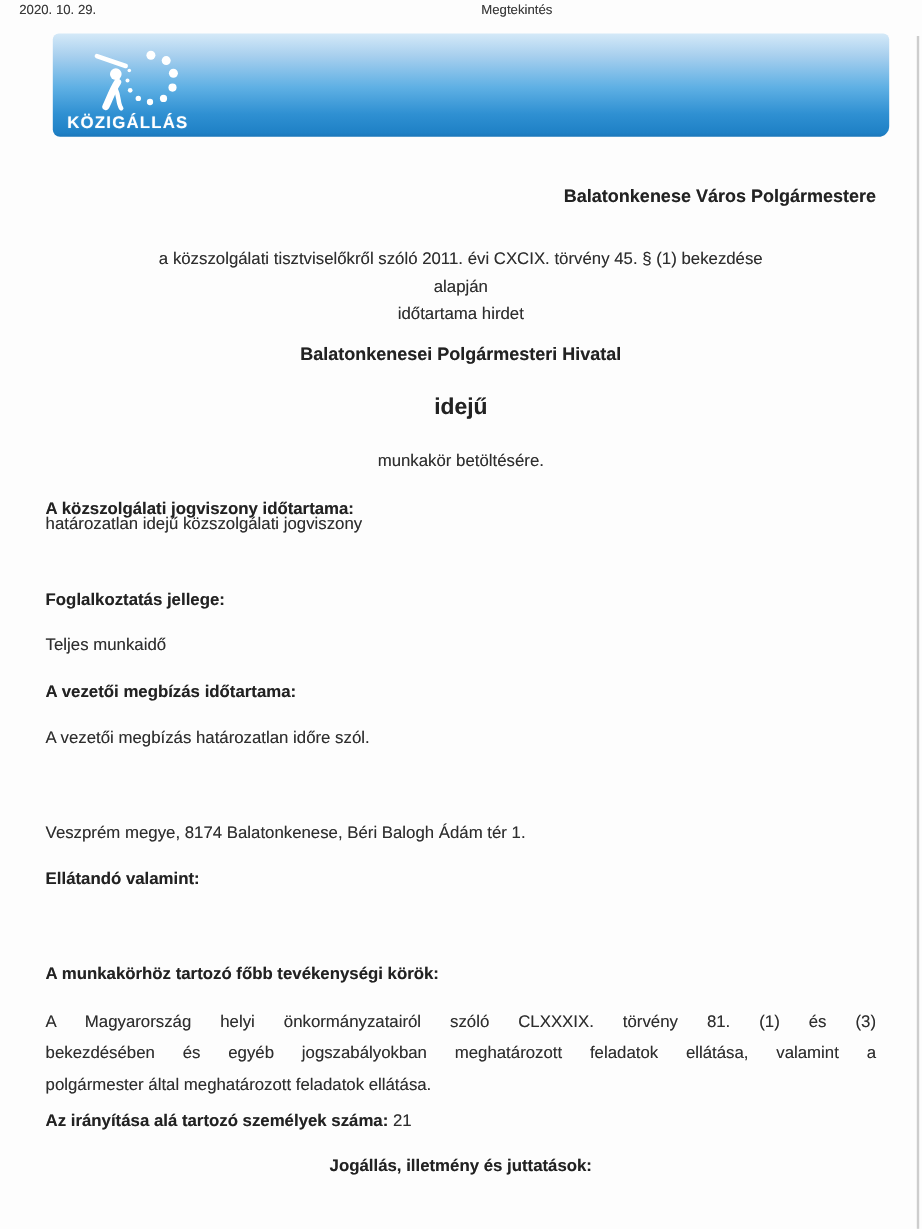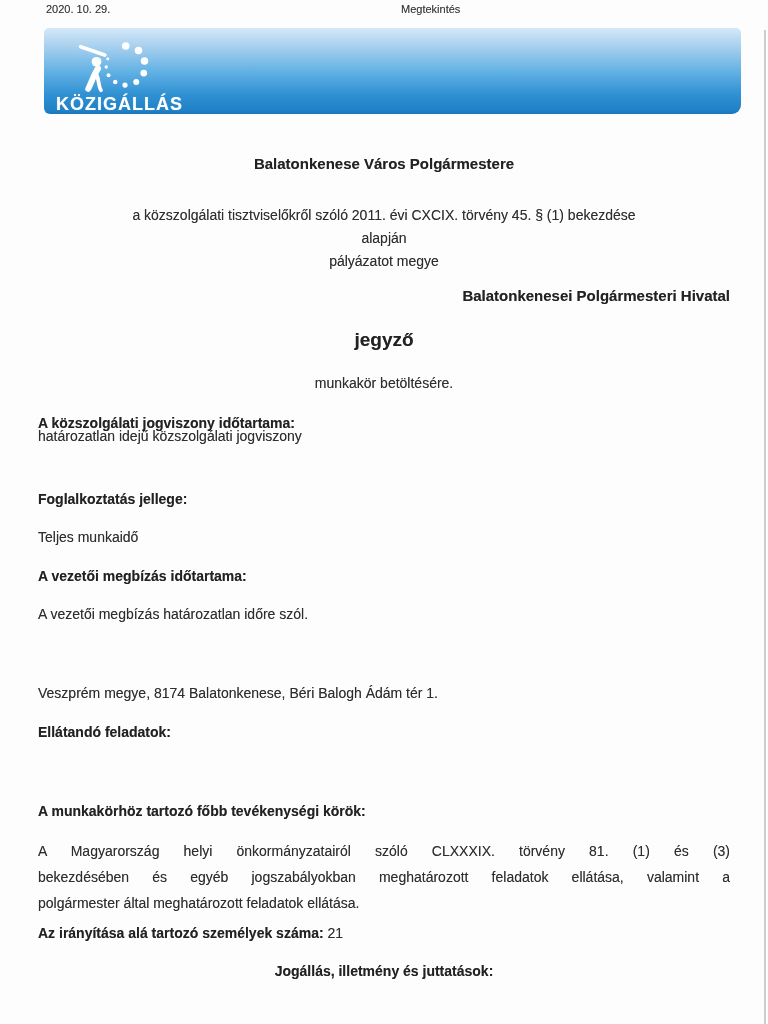--- a/index.html
+++ b/index.html
@@ -6,41 +6,41 @@
   body{
     width:768px;height:1024px;
     background:#fdfdfd;
     font-family:"Liberation Sans","DejaVu Sans",sans-serif;
     color:#2e2e2e;
     position:relative;
     overflow:hidden;
   }
   .page{position:absolute;inset:0;}
   
-  .print-date{position:absolute;left:46px;top:3px;font-size:11px;color:#3a3a3a;}
+  .print-date{position:absolute;left:16px;top:3px;font-size:11px;color:#3a3a3a;}
   .print-title{position:absolute;left:401px;top:3px;font-size:11px;color:#3a3a3a;}
   
   .banner{
     position:absolute;left:44px;top:28px;width:697px;height:86px;
     border-radius:5px 5px 9px 6px;
     background:linear-gradient(180deg,#d4e9f8 0%,#a7cfee 22%,#5fb0e4 52%,#2f90d2 78%,#1f81c6 96%,#1b77ba 100%);
   }
   .logo{position:absolute;left:8px;top:4px;width:150px;height:80px;}
   .logo svg{position:absolute;left:2px;top:2px;}
   .logo-wordmark{
     position:absolute;left:4px;top:62px;
-    color:#ffffff;font-weight:bold;font-size:18px;letter-spacing:1px;
+    color:#ffffff;font-weight:bold;font-size:14px;letter-spacing:1px;
     text-shadow:0 0 1px rgba(255,255,255,.4);
   }
   
   .blk{position:absolute;left:38px;right:38px;font-size:14px;line-height:23px;}
   .center{text-align:center;}
   .bold{font-weight:bold;color:#222;}
   .issuer{font-size:15px;}
-  .org{font-size:15px;text-align:right;}
+  .org{font-size:15px;}
   .position{font-size:19px;}
   .just{text-align:justify;line-height:26px;}
   .just-line{text-align:justify;text-align-last:justify;}
   .scan-line{position:absolute;top:30px;bottom:0;right:2px;width:2px;background:#cdcdcd;}
   .scanish{text-shadow:0 0 .5px rgba(40,40,40,.45);}
 </style>
 </head>
 <body>
 
 <div class="page">
@@ -65,46 +65,46 @@
 
         <path d="M12 17 L44 28" stroke="#fff" stroke-width="5" stroke-linecap="round"></path>
         <circle cx="33" cy="37" r="6.5" fill="#fff"></circle>
         <path d="M35 46 C29 55 27 63 22 73" stroke="#fff" stroke-width="8" stroke-linecap="round"></path>
         <path d="M33 54 C37 62 35 69 39 75" stroke="#fff" stroke-width="5" stroke-linecap="round"></path>
       </svg>
       <div class="logo-wordmark">KÖZIGÁLLÁS</div>
     </div>
   </div>
 
-  <div class="blk center bold issuer scanish" style="top:152px;">Balatonkenese Város Polgármestere</div>
+  <div class="blk center bold issuer scanish" style="top:152px;text-align:right;">Balatonkenese Város Polgármestere</div>
 
   <div class="blk center scanish" style="top:204px;">
     <div>a közszolgálati tisztviselőkről szóló 2011. évi CXCIX. törvény 45. § (1) bekezdése</div>
     <div>alapján</div>
-    <div>pályázatot megye</div>
+    <div>időtartama hirdet</div>
   </div>
 
   <div class="blk center bold org scanish" style="top:284px;">Balatonkenesei Polgármesteri Hivatal</div>
 
-  <div class="blk center bold position scanish" style="top:328px;">jegyző</div>
+  <div class="blk center bold position scanish" style="top:328px;">idejű</div>
 
   <div class="blk center scanish" style="top:372px;">munkakör betöltésére.</div>
 
   <div class="blk bold scanish" style="top:412px;">A közszolgálati jogviszony időtartama:</div>
   <div class="blk scanish" style="top:425px;">határozatlan idejű közszolgálati jogviszony</div>
 
   <div class="blk bold scanish" style="top:488px;">Foglalkoztatás jellege:</div>
   <div class="blk bold scanish" style="top:565px;">A vezetői megbízás időtartama:</div>
 
   <div class="blk scanish" style="top:526px;">Teljes munkaidő</div>
   <div class="blk scanish" style="top:603px;">A vezetői megbízás határozatlan időre szól.</div>
 
   <div class="blk scanish" style="top:682px;">Veszprém megye, 8174 Balatonkenese, Béri Balogh Ádám tér 1.</div>
 
-  <div class="blk bold scanish" style="top:721px;">Ellátandó feladatok:</div>
+  <div class="blk bold scanish" style="top:721px;">Ellátandó valamint:</div>
 
   <div class="blk bold scanish" style="top:800px;">A munkakörhöz tartozó főbb tevékenységi körök:</div>
   <div class="blk just scanish" style="top:838px;">
     <div class="just-line">A Magyarország helyi önkormányzatairól szóló CLXXXIX. törvény 81. (1) és (3)</div>
     <div class="just-line">bekezdésében és egyéb jogszabályokban meghatározott feladatok ellátása, valamint a</div>
     <div>polgármester által meghatározott feladatok ellátása.</div>
   </div>
 
   <div class="blk scanish" style="top:922px;">
     <span class="bold">Az irányítása alá tartozó személyek száma:</span>

